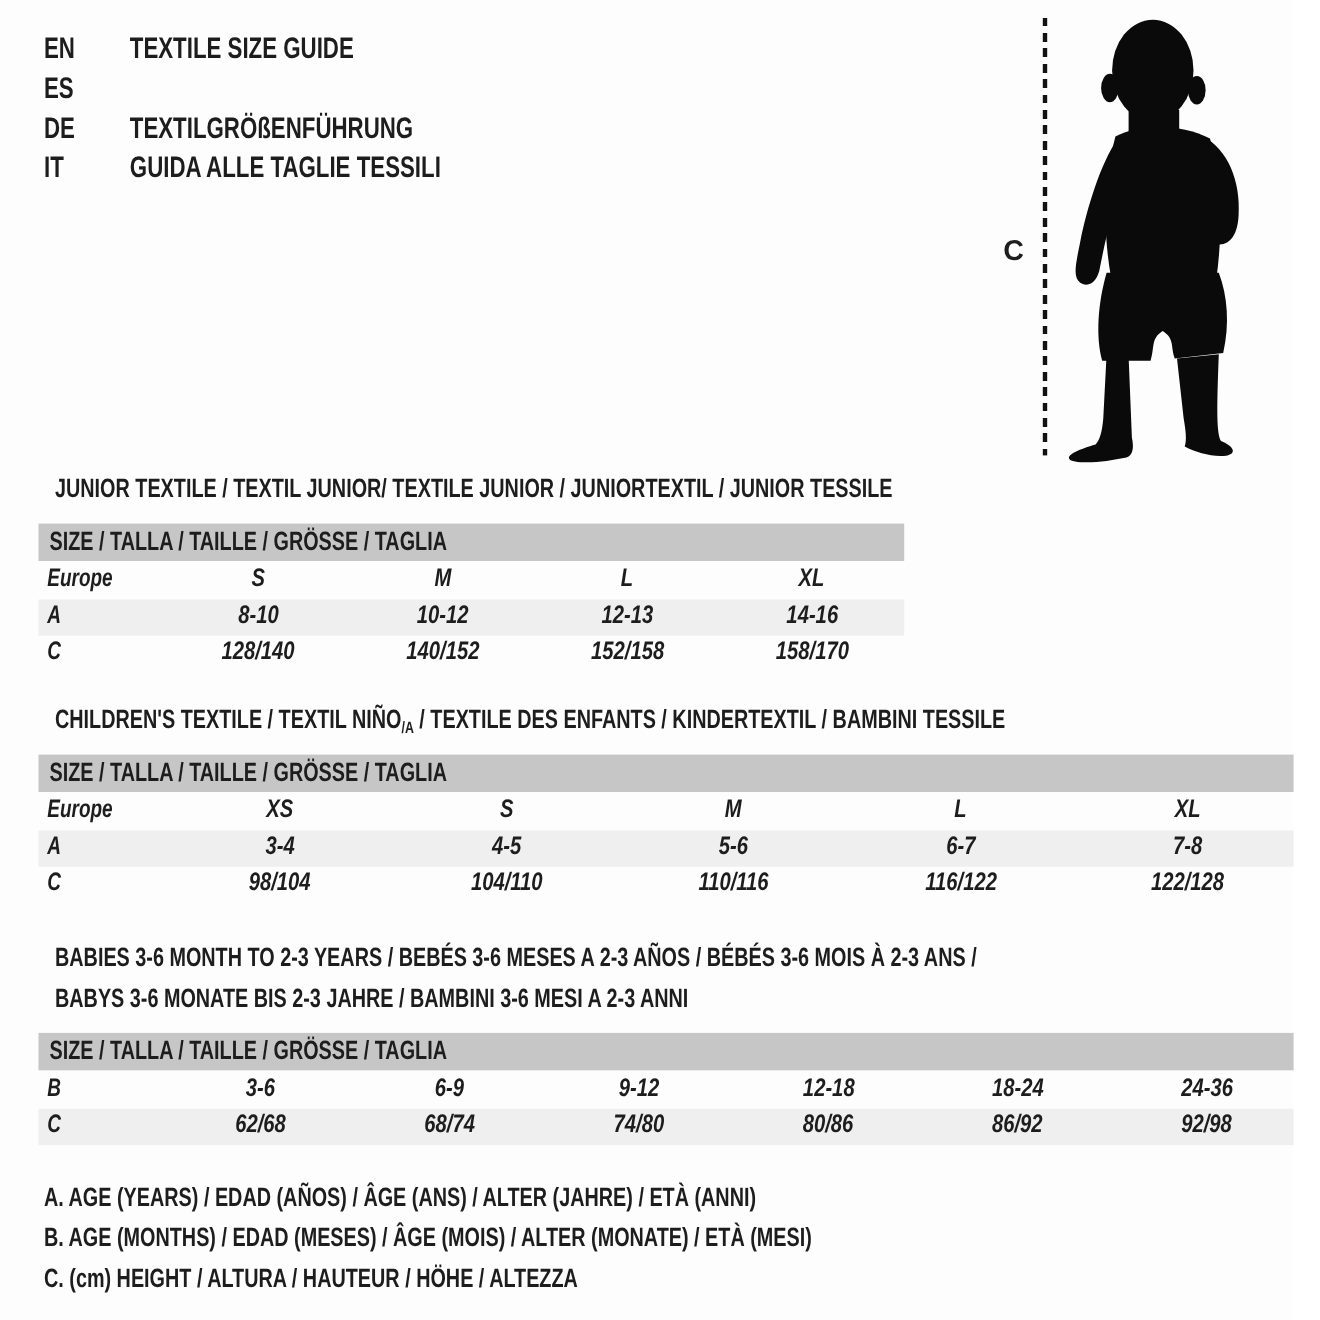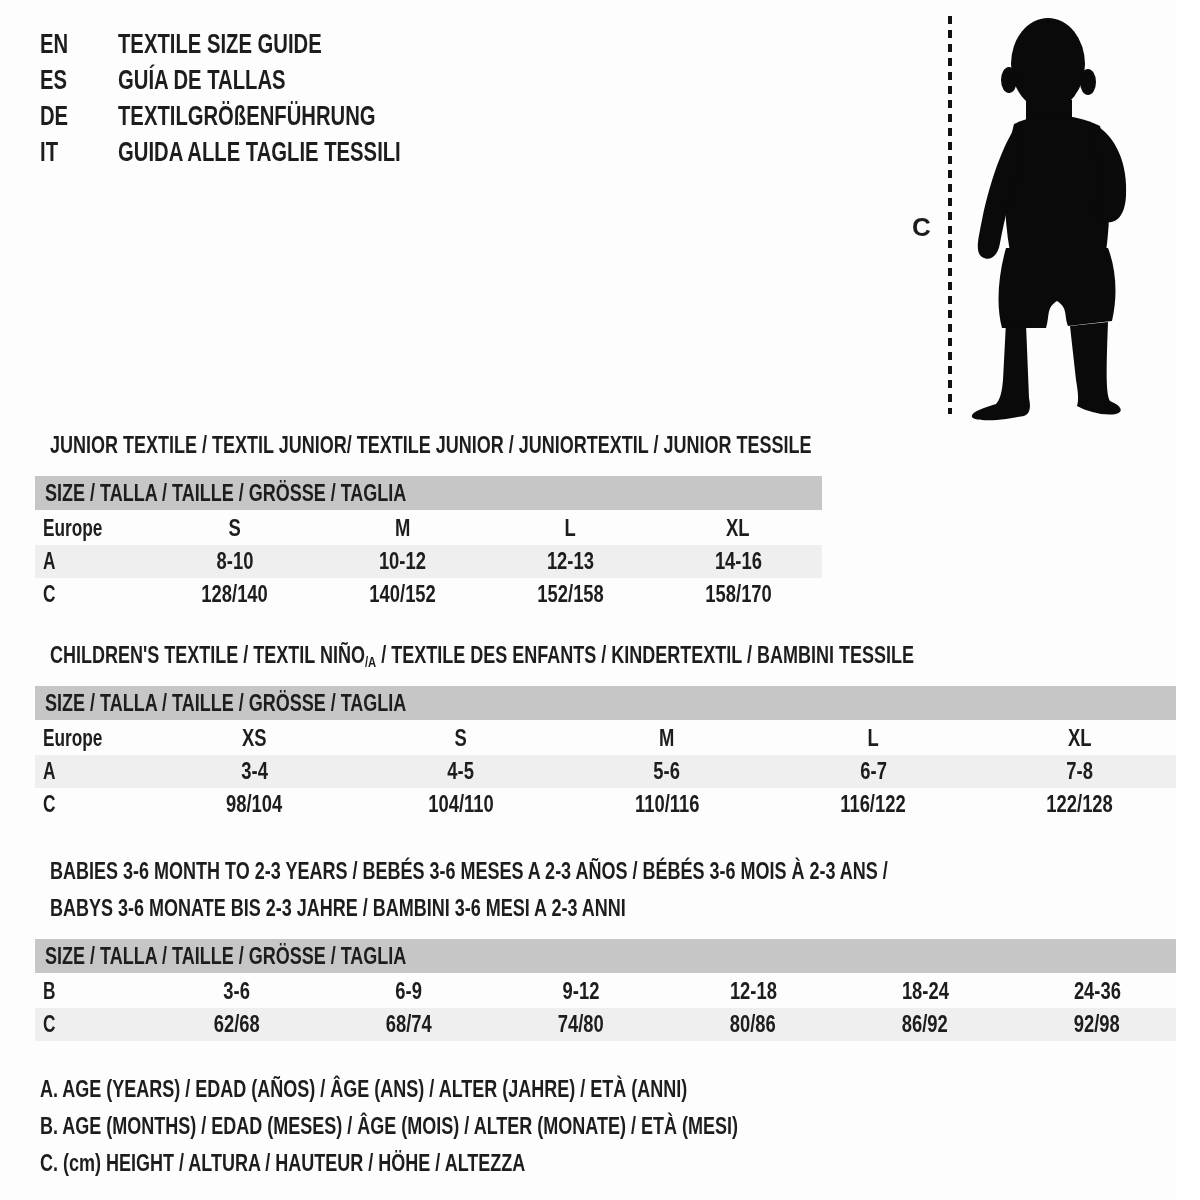--- a/index.html
+++ b/index.html
@@ -34,42 +34,41 @@
 
   .table-title { padding-left:3px; font-size:24px; line-height:37px; margin-bottom:13px; }
   .title-line  { height:37px;margin-left:12px; }
   .sub { font-size:15px; vertical-align:-4px; }
 
   .size-header {
     height:34px; background:var(--bar,#c6c6c6);
     display:flex; align-items:center; padding-left:10px;
     font-size:24px; margin-bottom:2px;
   }
-  .t-row { display:flex; height:33px; align-items:center; font-size:23px; }
+  .t-row { display:flex; height:33px; align-items:flex-start; font-size:23px;font-style:italic; }
   .t-row.shaded { background:var(--shade,#efefef); }
   .t-label { width:108px; flex:0 0 108px; padding-left:8px; }
   .t-cell  { flex:1; text-align:center; }
 
   
   .legend { position:absolute; left:40px; top:1070px; }
   .legend-line { height:37px; font-size:24px; line-height:37px; }
 </style>
 </head>
 <body>
 
 <div class="page" style="--bar: #c6c6c6; --shade: #efefef; --ink: #1d1d1d; --bg: #fdfdfd;">
 
   <div class="langs">
       <div class="lang-row">
         <span class="lang-code"><span class="cx">EN</span></span>
         <span><span class="cx">TEXTILE SIZE GUIDE</span></span>
       </div>
       <div class="lang-row">
         <span class="lang-code"><span class="cx">ES</span></span>
-        <span><span class="cx">GUÍA DE TALLAS</span></span>
       </div>
       <div class="lang-row">
         <span class="lang-code"><span class="cx">DE</span></span>
         <span><span class="cx">TEXTILGRÖßENFÜHRUNG</span></span>
       </div>
       <div class="lang-row">
         <span class="lang-code"><span class="cx">IT</span></span>
         <span><span class="cx">GUIDA ALLE TAGLIE TESSILI</span></span>
       </div>
     </div>

